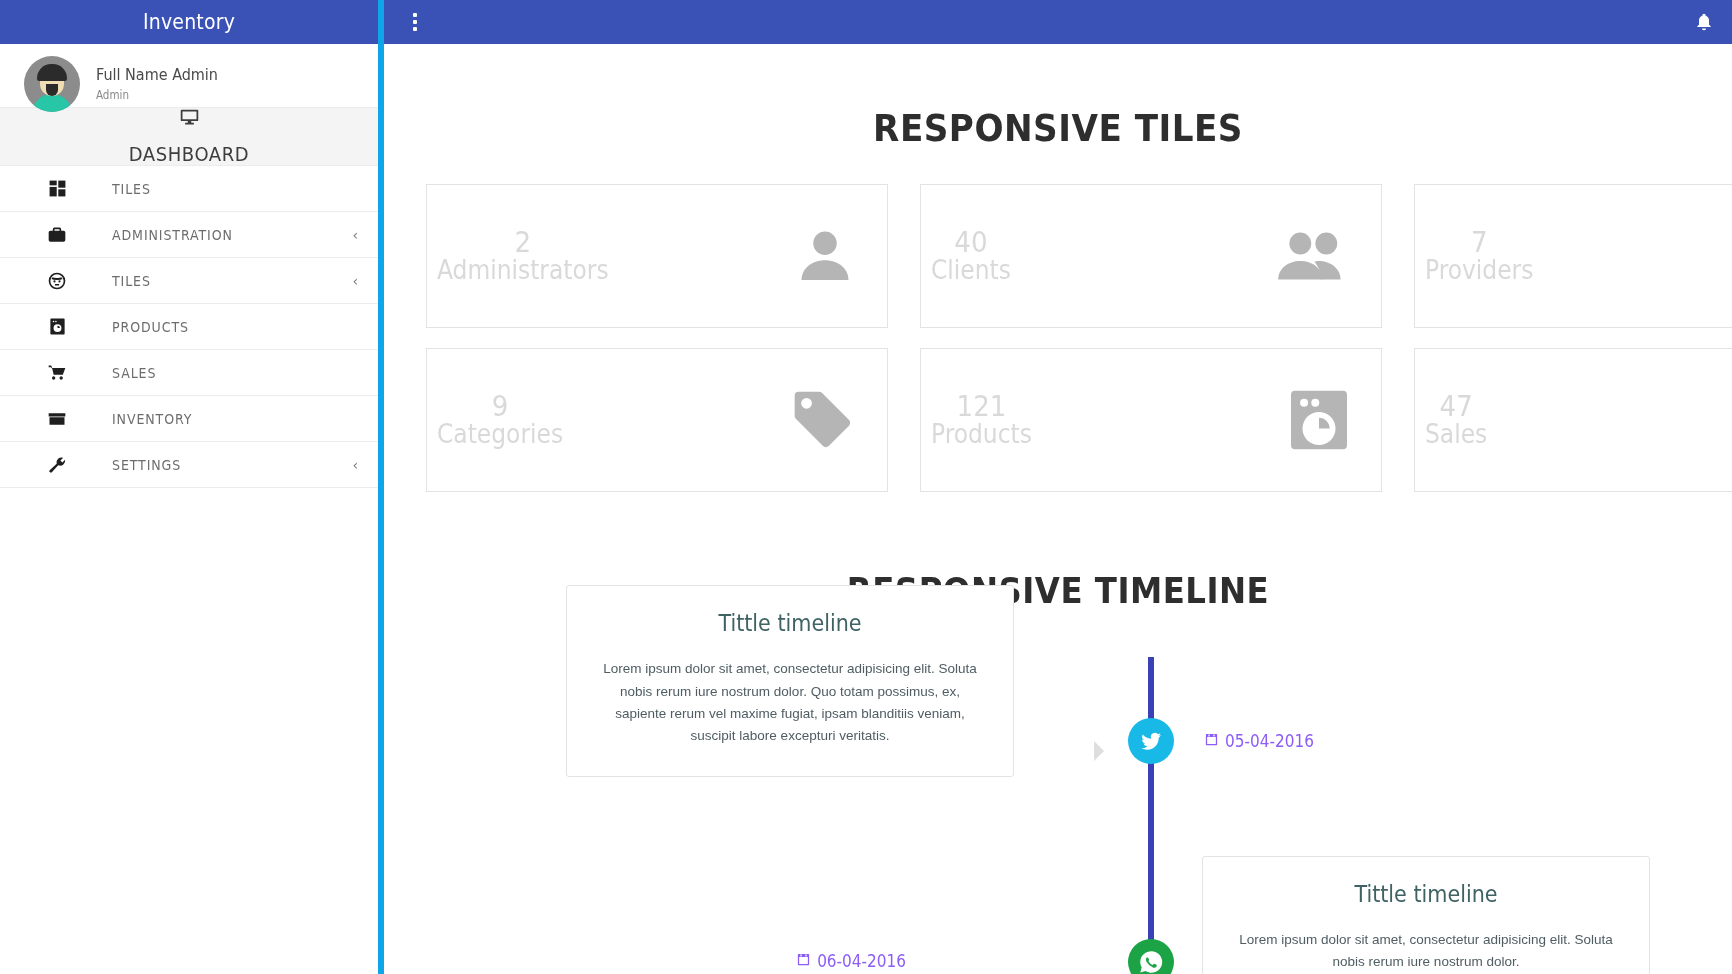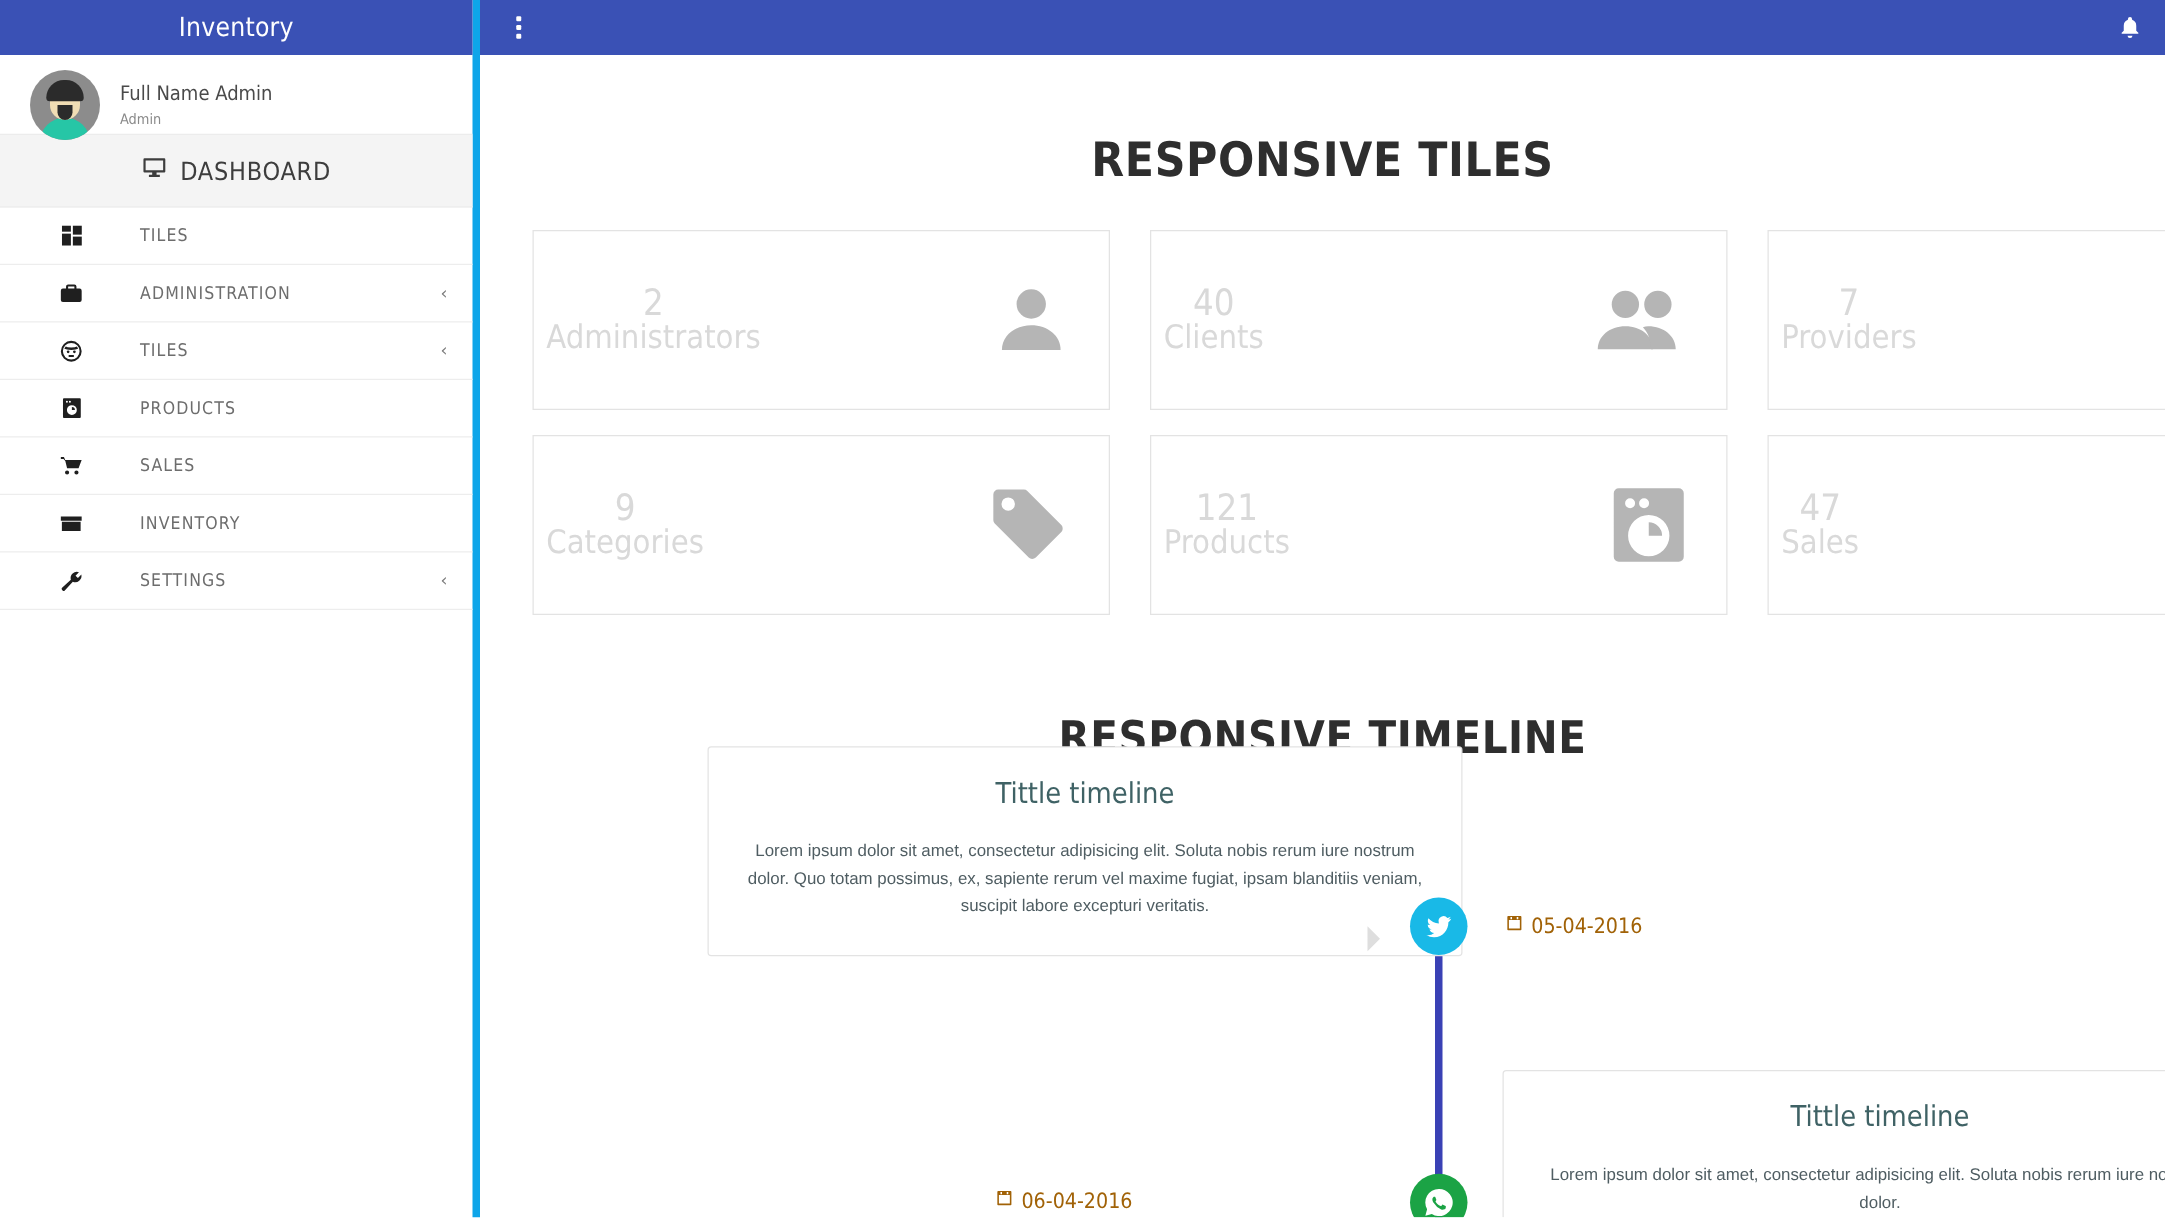--- a/index.html
+++ b/index.html
@@ -99,20 +99,21 @@
 
   .dash-header {
     height: 58px;
     background: #f4f4f4;
     display: flex;
     align-items: center;
     justify-content: center;
     gap: 10px;
     border-bottom: 1px solid #ececec;
     color: #3d3d3d;
+    flex-direction: column;
   }
   .dash-header .label {
     font-family: "DejaVu Sans Condensed", "Liberation Sans Narrow", "Liberation Sans", sans-serif;
     font-size: 20px;
     letter-spacing: .6px;
   }
 
   .nav-list { list-style: none; }
   .nav-item {
     height: 46px;
@@ -257,21 +258,21 @@
   .tl-row.r1 { top: 24px; }
   .tl-row.r2 { top: 272px; }
 
   .tl-card {
     position: absolute;
     border: 1px solid #e3e3e3;
     background: #ffffff;
     border-radius: 3px;
     padding: 24px 26px 28px;
     text-align: center;
-    width: 604px;
+    width: 448px;
   }
   .tl-card.left  { left: 182px; }
   .tl-card.right { left: 818px; }
   .tl-card-title {
     font-family: "DejaVu Sans Condensed", "Liberation Sans Narrow", "Liberation Sans", sans-serif;
     font-size: 23px;
     color: #3f6265;
     font-weight: 400;
     margin-bottom: 22px;
   }
@@ -300,21 +301,21 @@
     justify-content: center;
     left: 744px;
     color: #ffffff;
     cursor: pointer;
   }
   .tl-date {
     position: absolute;
     left: 820px;
     font-family: "DejaVu Sans Condensed", "Liberation Sans Narrow", "Liberation Sans", sans-serif;
     font-size: 17px;
-    color: #a16207;
+    color: #8b5cf6;
     display: flex;
     align-items: flex-start;
     gap: 6px;
   }
   .tl-date.left-side { left: auto; right: 826px; }
 </style>
 </head>
 <body>
 
 <div class="app">

